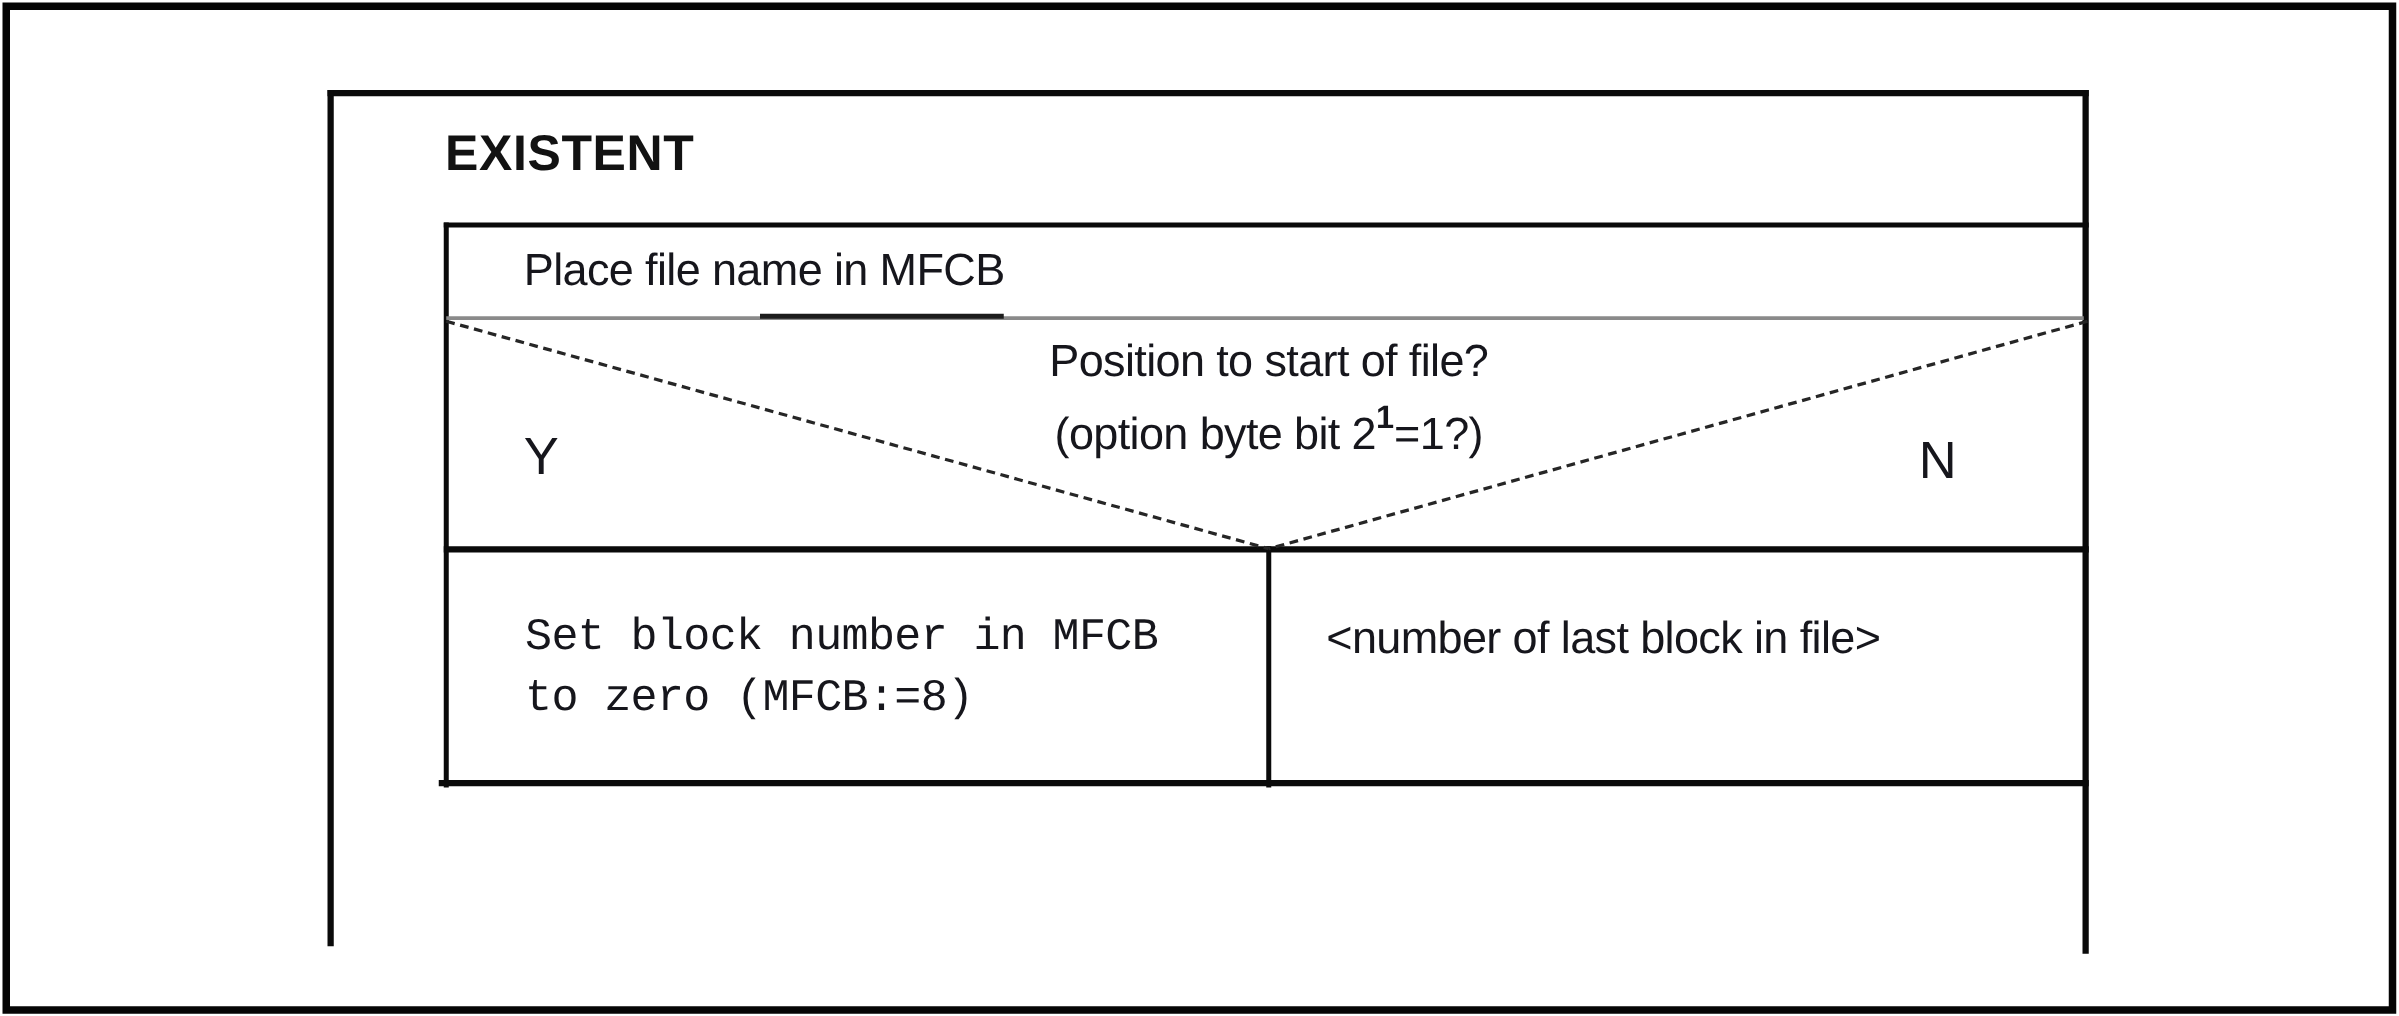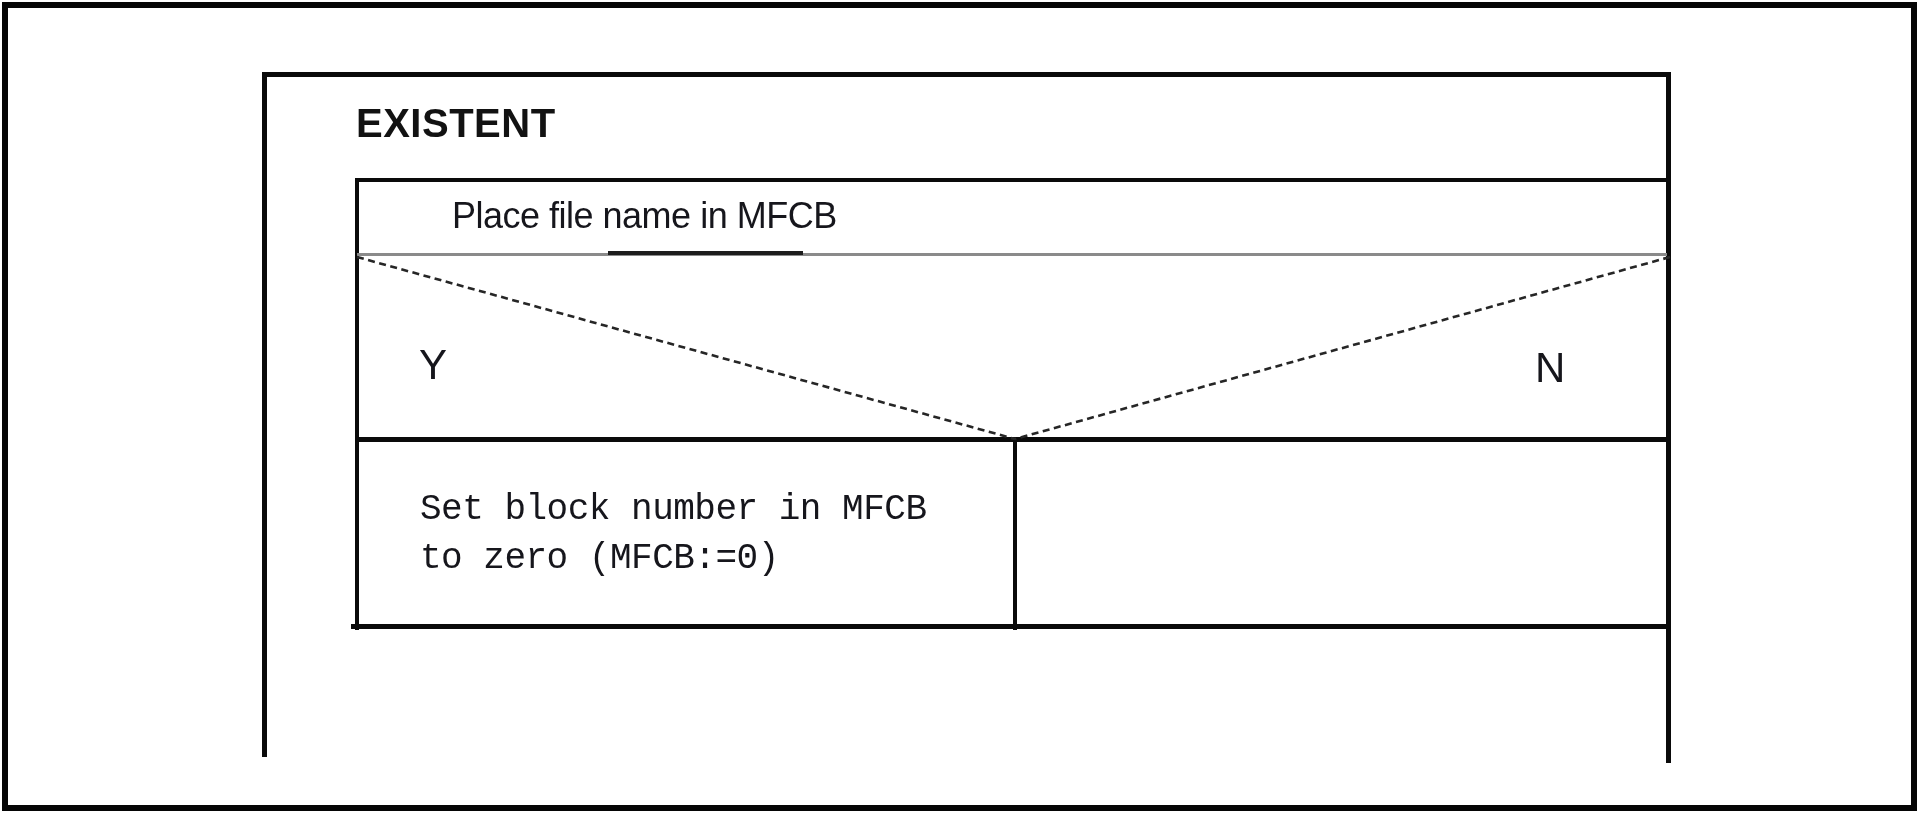--- a/index.html
+++ b/index.html
@@ -55,21 +55,21 @@
     line-height: 49px;
   }
   .title-txt {
     position: absolute;
     left: 356px; top: 101px;
     font-size: 40px;
     font-weight: bold;
     letter-spacing: 0.5px;
     color: #121212;
   }
-  .step1-txt { left: 419px; top: 191px; margin-left: 33px; }
+  .step1-txt { left: 419px; top: 191px; }
   .decision-txt {
     left: 565px; top: 265px;
     width: 900px;
     text-align: center;
     white-space: nowrap;
     line-height: 48px;
   }
   .decision-txt sup {
     font-size: 26px;
     font-weight: bold;
@@ -104,25 +104,30 @@
   <div class="vline branch-div"></div>
   <div class="hline tbl-bottom"></div>
 
   <svg class="diag-svg" viewBox="0 0 1317 190" xmlns="http://www.w3.org/2000/svg">
     <line x1="2" y1="4" x2="660" y2="186" stroke="#262626" stroke-width="2.6" stroke-dasharray="7 4.5"></line>
     <line x1="1315" y1="4" x2="660" y2="186" stroke="#262626" stroke-width="2.6" stroke-dasharray="7 4.5"></line>
   </svg>
 
   <div class="txt step1-txt">Place file name in MFCB</div>
 
+  <div class="txt decision-txt">
+    <div>Position to start of file?</div>
+    <div><span>(option byte bit 2</span><sup>1</sup><span>=1?)</span></div>
+  </div>
 
   <div class="txt y-label">Y</div>
   <div class="txt n-label">N</div>
 
   <div class="txt yes-branch-txt">
     <div>Set block number in MFCB</div>
-    <div>to zero (MFCB:=0)</div>
+    <div>to zero (MFCB:=8)</div>
   </div>
 
   <div class="txt no-branch-txt">
+    <div>&lt;number of last block in file&gt;</div>
   </div>
 
 </div>
 
 </body></html>

